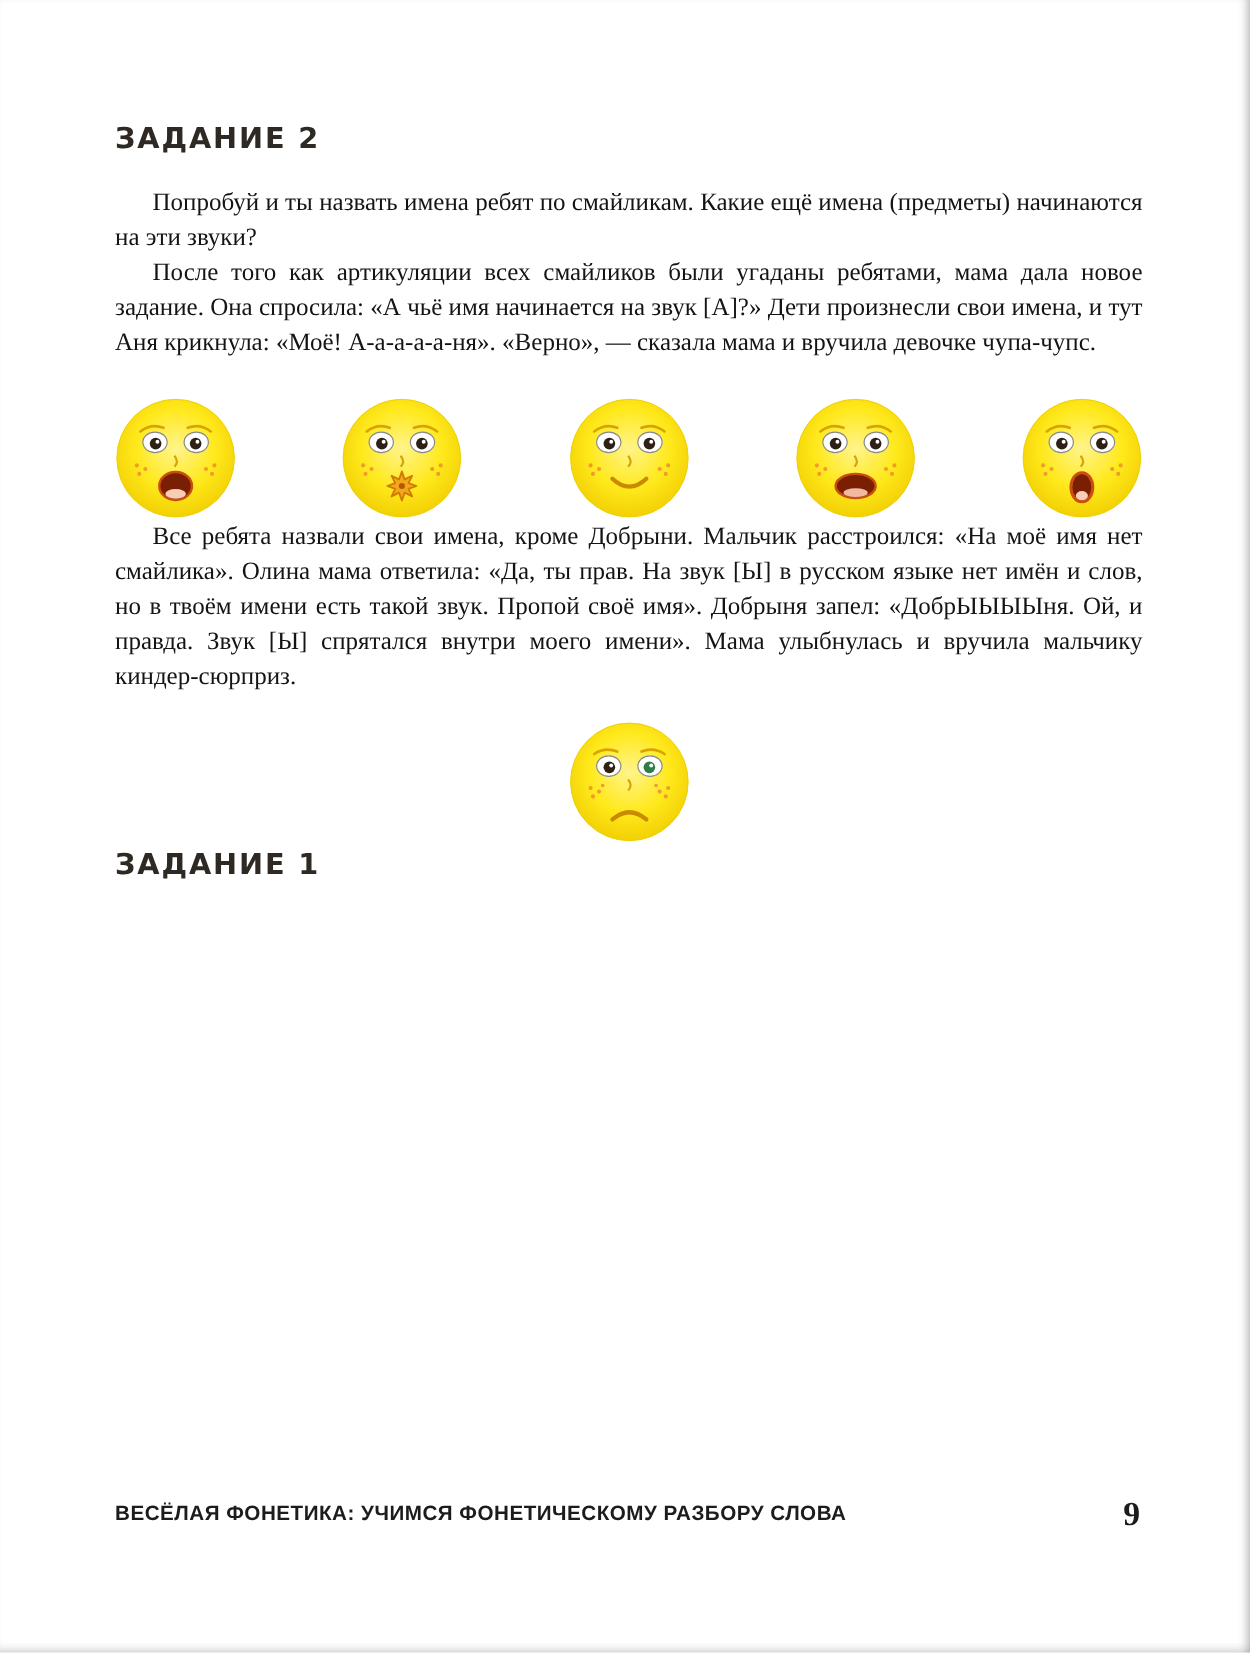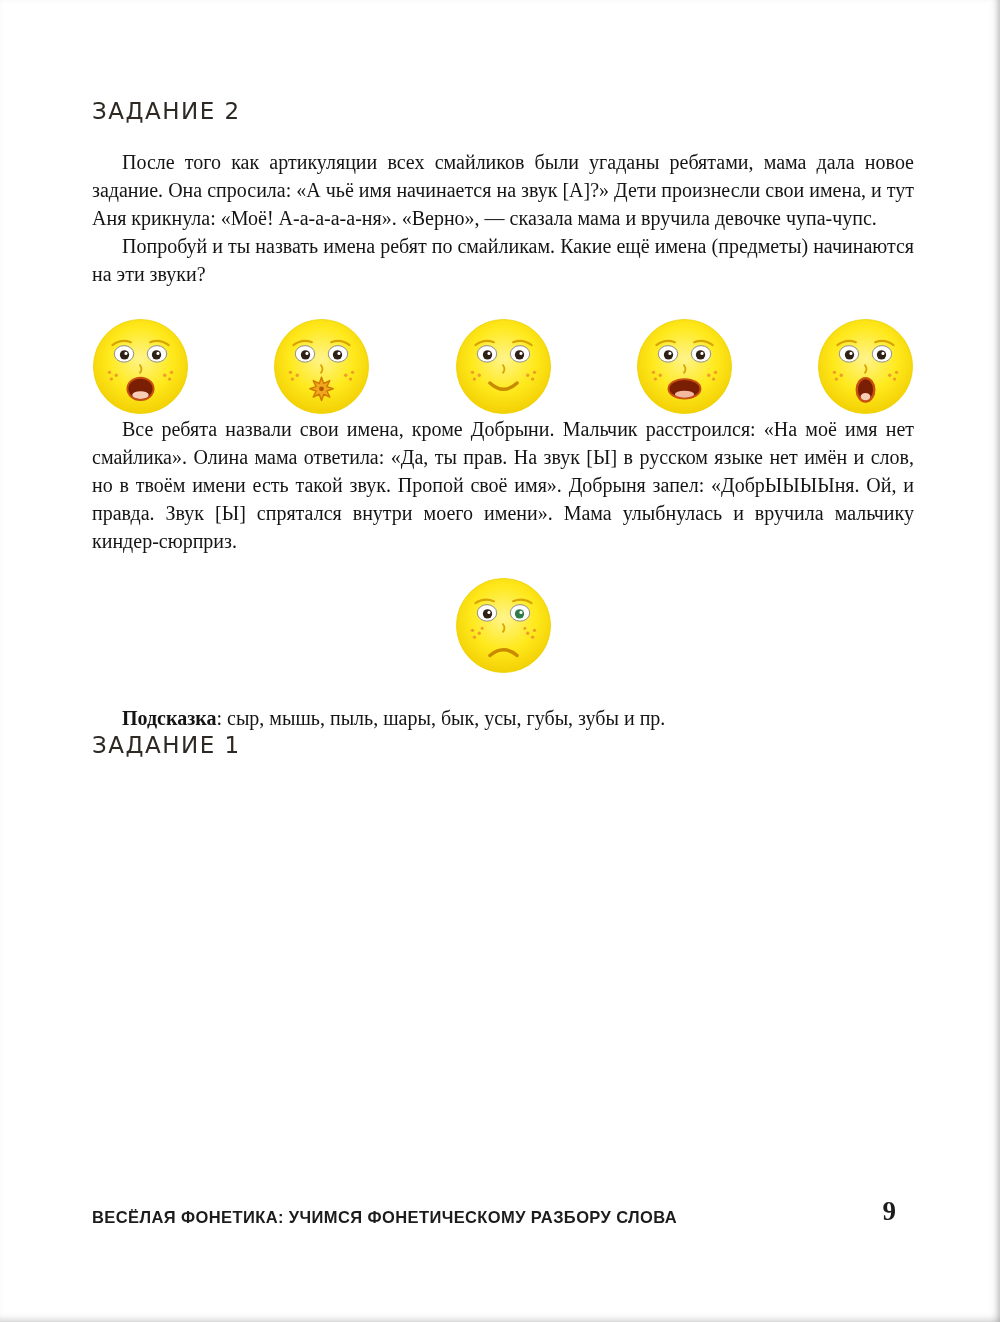--- a/index.html
+++ b/index.html
@@ -12,21 +12,21 @@
     color: #141414;
     overflow: hidden;
     box-shadow: inset -7px 0 7px -5px rgba(110,110,110,.5),
                 inset 0 -7px 7px -5px rgba(140,140,140,.4);
   }
   .content {
     padding: 98px 86px 0 92px;
   }
   h2.task-heading {
     font-family: "DejaVu Sans", sans-serif;
-    font-weight: normal;
+    font-weight: bold;
     font-size: 23px;
     letter-spacing: 1.5px;
     color: #2e2923;
     margin: 0 0 24px 0;
   }
   .gap-task3 { margin-top: 46px; }
   .gap-task4 { margin-top: 38px; }
   p.body-text {
     font-size: 20px;
     line-height: 1.4;
@@ -47,25 +47,25 @@
   p.hint-line {
     margin: 26px 0 0 0;
     font-size: 20px;
     line-height: 1.4;
     text-indent: 30px;
   }
   p.hint-line b { font-weight: bold; }
   .footer {
     position: absolute;
     left: 92px;
-    right: 104px;
+    right: 88px;
     top: 1196px;
     display: flex;
     justify-content: space-between;
-    align-items: flex-end;
+    align-items: center;
   }
   .footer-title {
     font-family: "Liberation Sans", sans-serif;
     font-weight: bold;
     font-size: 16.5px;
     letter-spacing: 0.4px;
     color: #1c1c1c;
   }
   .page-number {
     font-family: "Liberation Serif", serif;
@@ -86,22 +86,22 @@
         <stop offset="0%" stop-color="#FFF48C"></stop>
         <stop offset="55%" stop-color="#FFE91C"></stop>
         <stop offset="100%" stop-color="#F0CC00"></stop>
       </radialGradient>
     </defs>
   </svg>
 
   <div class="content">
 
     <h2 class="task-heading">ЗАДАНИЕ 2</h2>
+    <p class="body-text">Попробуй и ты назвать имена ребят по смайликам. Какие ещё имена (предметы) начинаются на эти звуки?</p>
     <p class="body-text">После того как артикуляции всех смайликов были угаданы ребятами, мама дала новое задание. Она спросила: «А чьё имя начинается на звук [А]?» Дети произнесли свои имена, и тут Аня крикнула: «Моё! А-а-а-а-а-ня». «Верно», — сказала мама и вручила девочке чупа-чупс.</p>
-    <p class="body-text">Попробуй и ты назвать имена ребят по смайликам. Какие ещё имена (предметы) начинаются на эти звуки?</p>
 
     <div class="smiley-row">
 
       <svg class="smiley" width="97" height="97" viewBox="0 0 100 100">
         <circle cx="50" cy="50" r="48.5" fill="url(#faceGrad)" stroke="#edd000" stroke-width="0.8"></circle>
         <path d="M21 28 q9 -7 19 -3" fill="none" stroke="#d8a400" stroke-width="2.2" stroke-linecap="round"></path>
         <path d="M60 25 q10 -4 19 3" fill="none" stroke="#d8a400" stroke-width="2.2" stroke-linecap="round"></path>
         <ellipse cx="33" cy="37" rx="10" ry="8.5" fill="#fff" stroke="#8a8a8a" stroke-width="1"></ellipse>
         <ellipse cx="67" cy="37" rx="10" ry="8.5" fill="#fff" stroke="#8a8a8a" stroke-width="1"></ellipse>
         <circle cx="33.5" cy="38" r="4.8" fill="#2e2014"></circle>
@@ -248,23 +248,20 @@
             <circle cx="75" cy="58" r="1.7"></circle>
             <circle cx="80" cy="62" r="1.7"></circle>
             <circle cx="72" cy="53" r="1.5"></circle>
         </g>
         <g>
           <path d="M36 81 q14 -12 28 0" fill="none" stroke="#c98a00" stroke-width="3.5" stroke-linecap="round"></path>
         </g>
       </svg>
     </div>
 
-    <p class="hint-line">
-      <b>Подсказка</b><span>: сыр, мышь, пыль, шары, бык, усы, губы, зубы и пр.</span>
-    </p>
 
     <h2 class="task-heading gap-task4">ЗАДАНИЕ 1</h2>
 
   </div>
 
   <div class="footer">
     <span class="footer-title">ВЕСЁЛАЯ ФОНЕТИКА: УЧИМСЯ ФОНЕТИЧЕСКОМУ РАЗБОРУ СЛОВА</span>
     <span class="page-number">9</span>
   </div>
 

